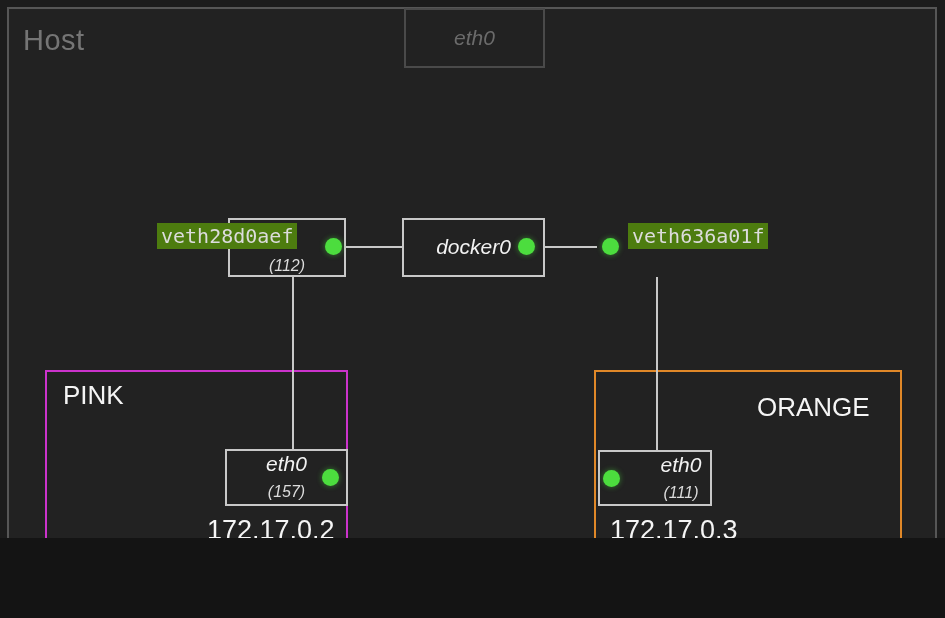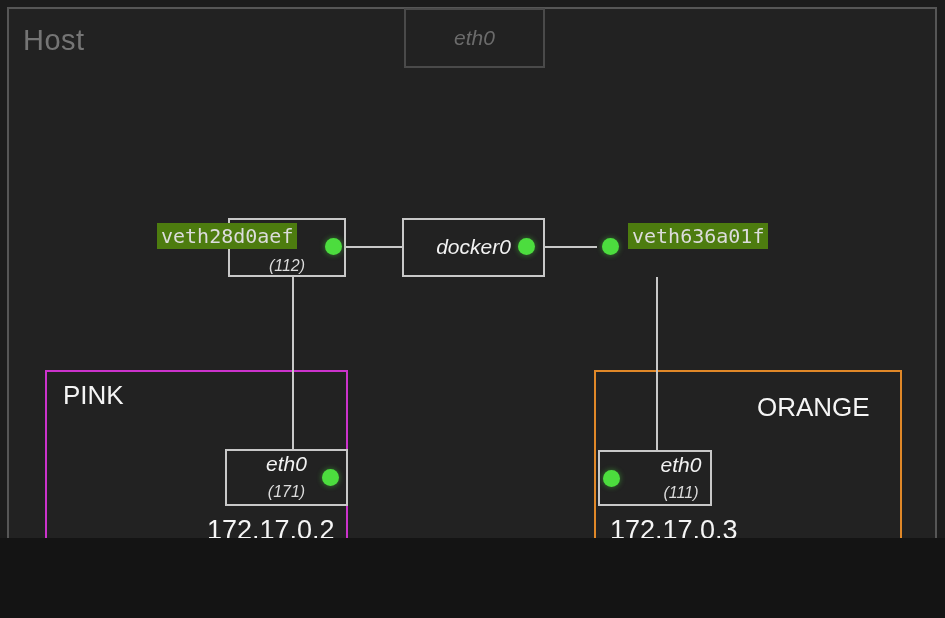--- a/index.html
+++ b/index.html
@@ -166,21 +166,21 @@
 
   <div class="veth-chip" style="left:628px; top:223px;">veth636a01f</div>
   <div class="dot" style="left:602px; top:238px;"></div>
 
   <div class="ns" style="left:45px; top:370px; width:303px; height:231px; border-color:#cc33cc;"></div>
   <div class="ns-title" style="left:63px; top:380px;">PINK</div>
 
   <div class="node" style="left:225px; top:449px; width:123px; height:57px; z-index:5;">
     <div class="node-inner" style="padding-right:22px;">
       <div class="node-name">eth0</div>
-      <div class="node-index">(171)</div>
+      <div class="node-index">(157)</div>
     </div>
   </div>
   <div class="dot" style="left:322px; top:469px;"></div>
 
   <div class="ns-ip" style="left:207px; top:515px;">172.17.0.2</div>
 
   <div class="ns" style="left:594px; top:370px; width:308px; height:231px; border-color:#e08828;"></div>
   <div class="ns-title" style="left:757px; top:392px;">ORANGE</div>
 
   <div class="node" style="left:598px; top:450px; width:114px; height:56px; z-index:5;">

